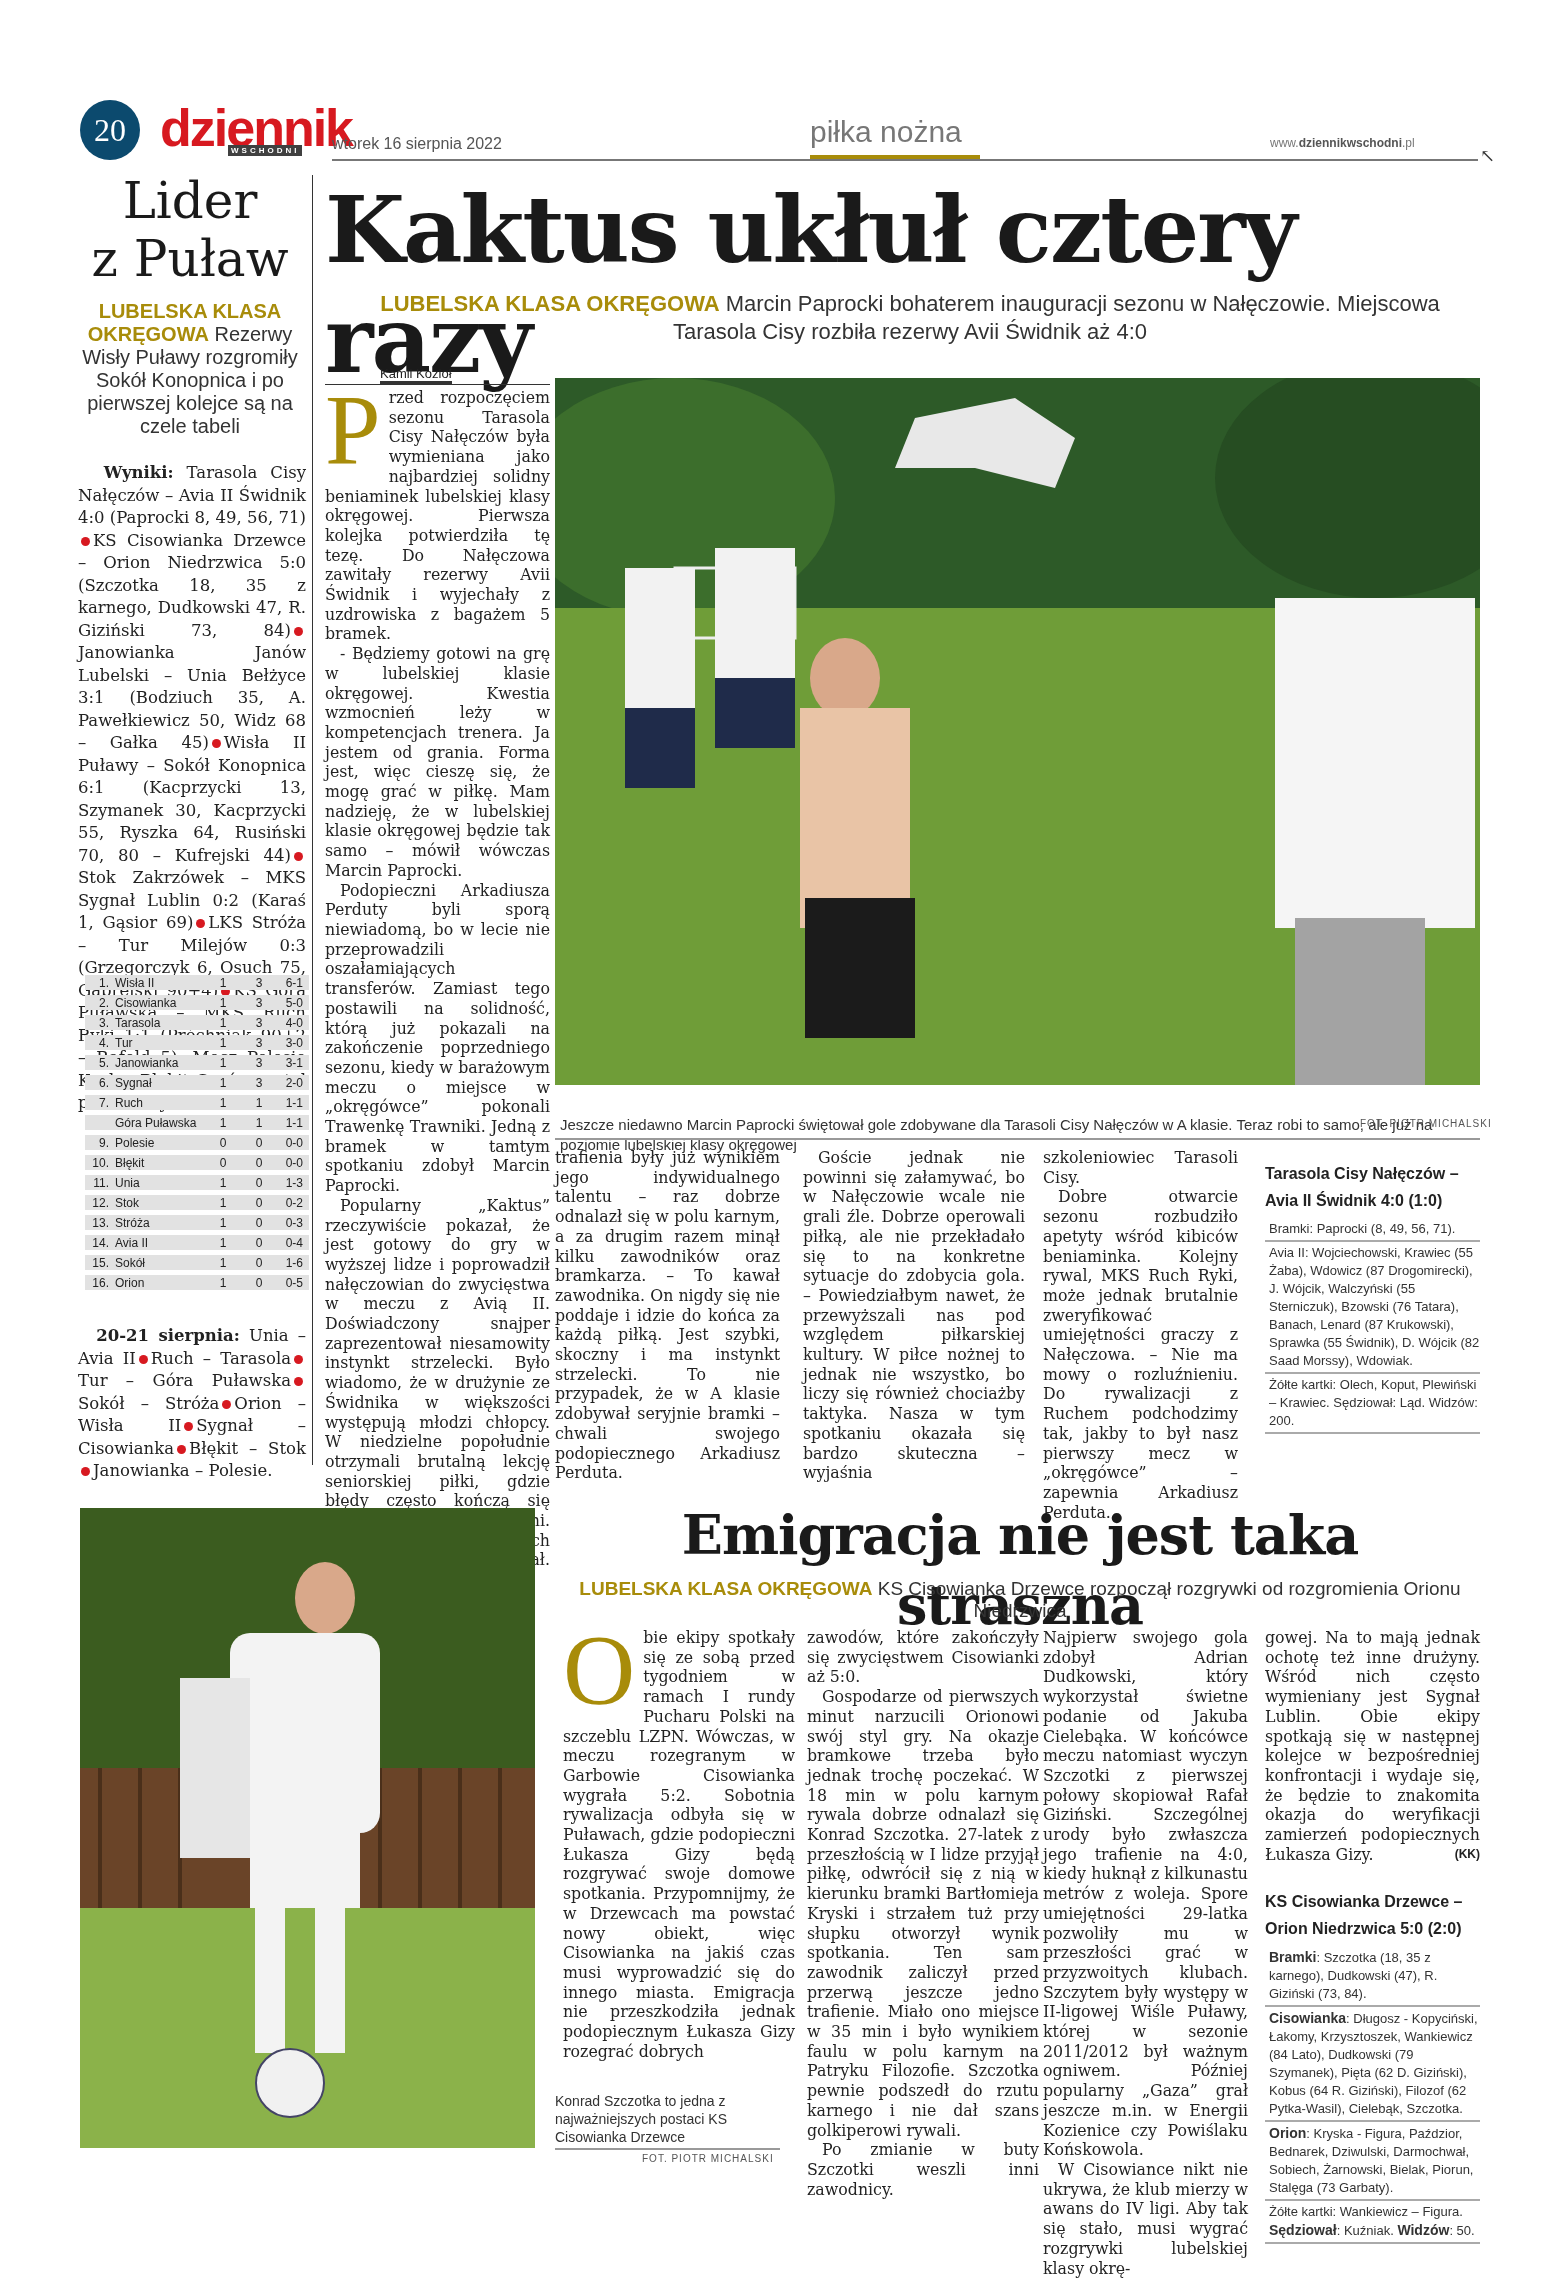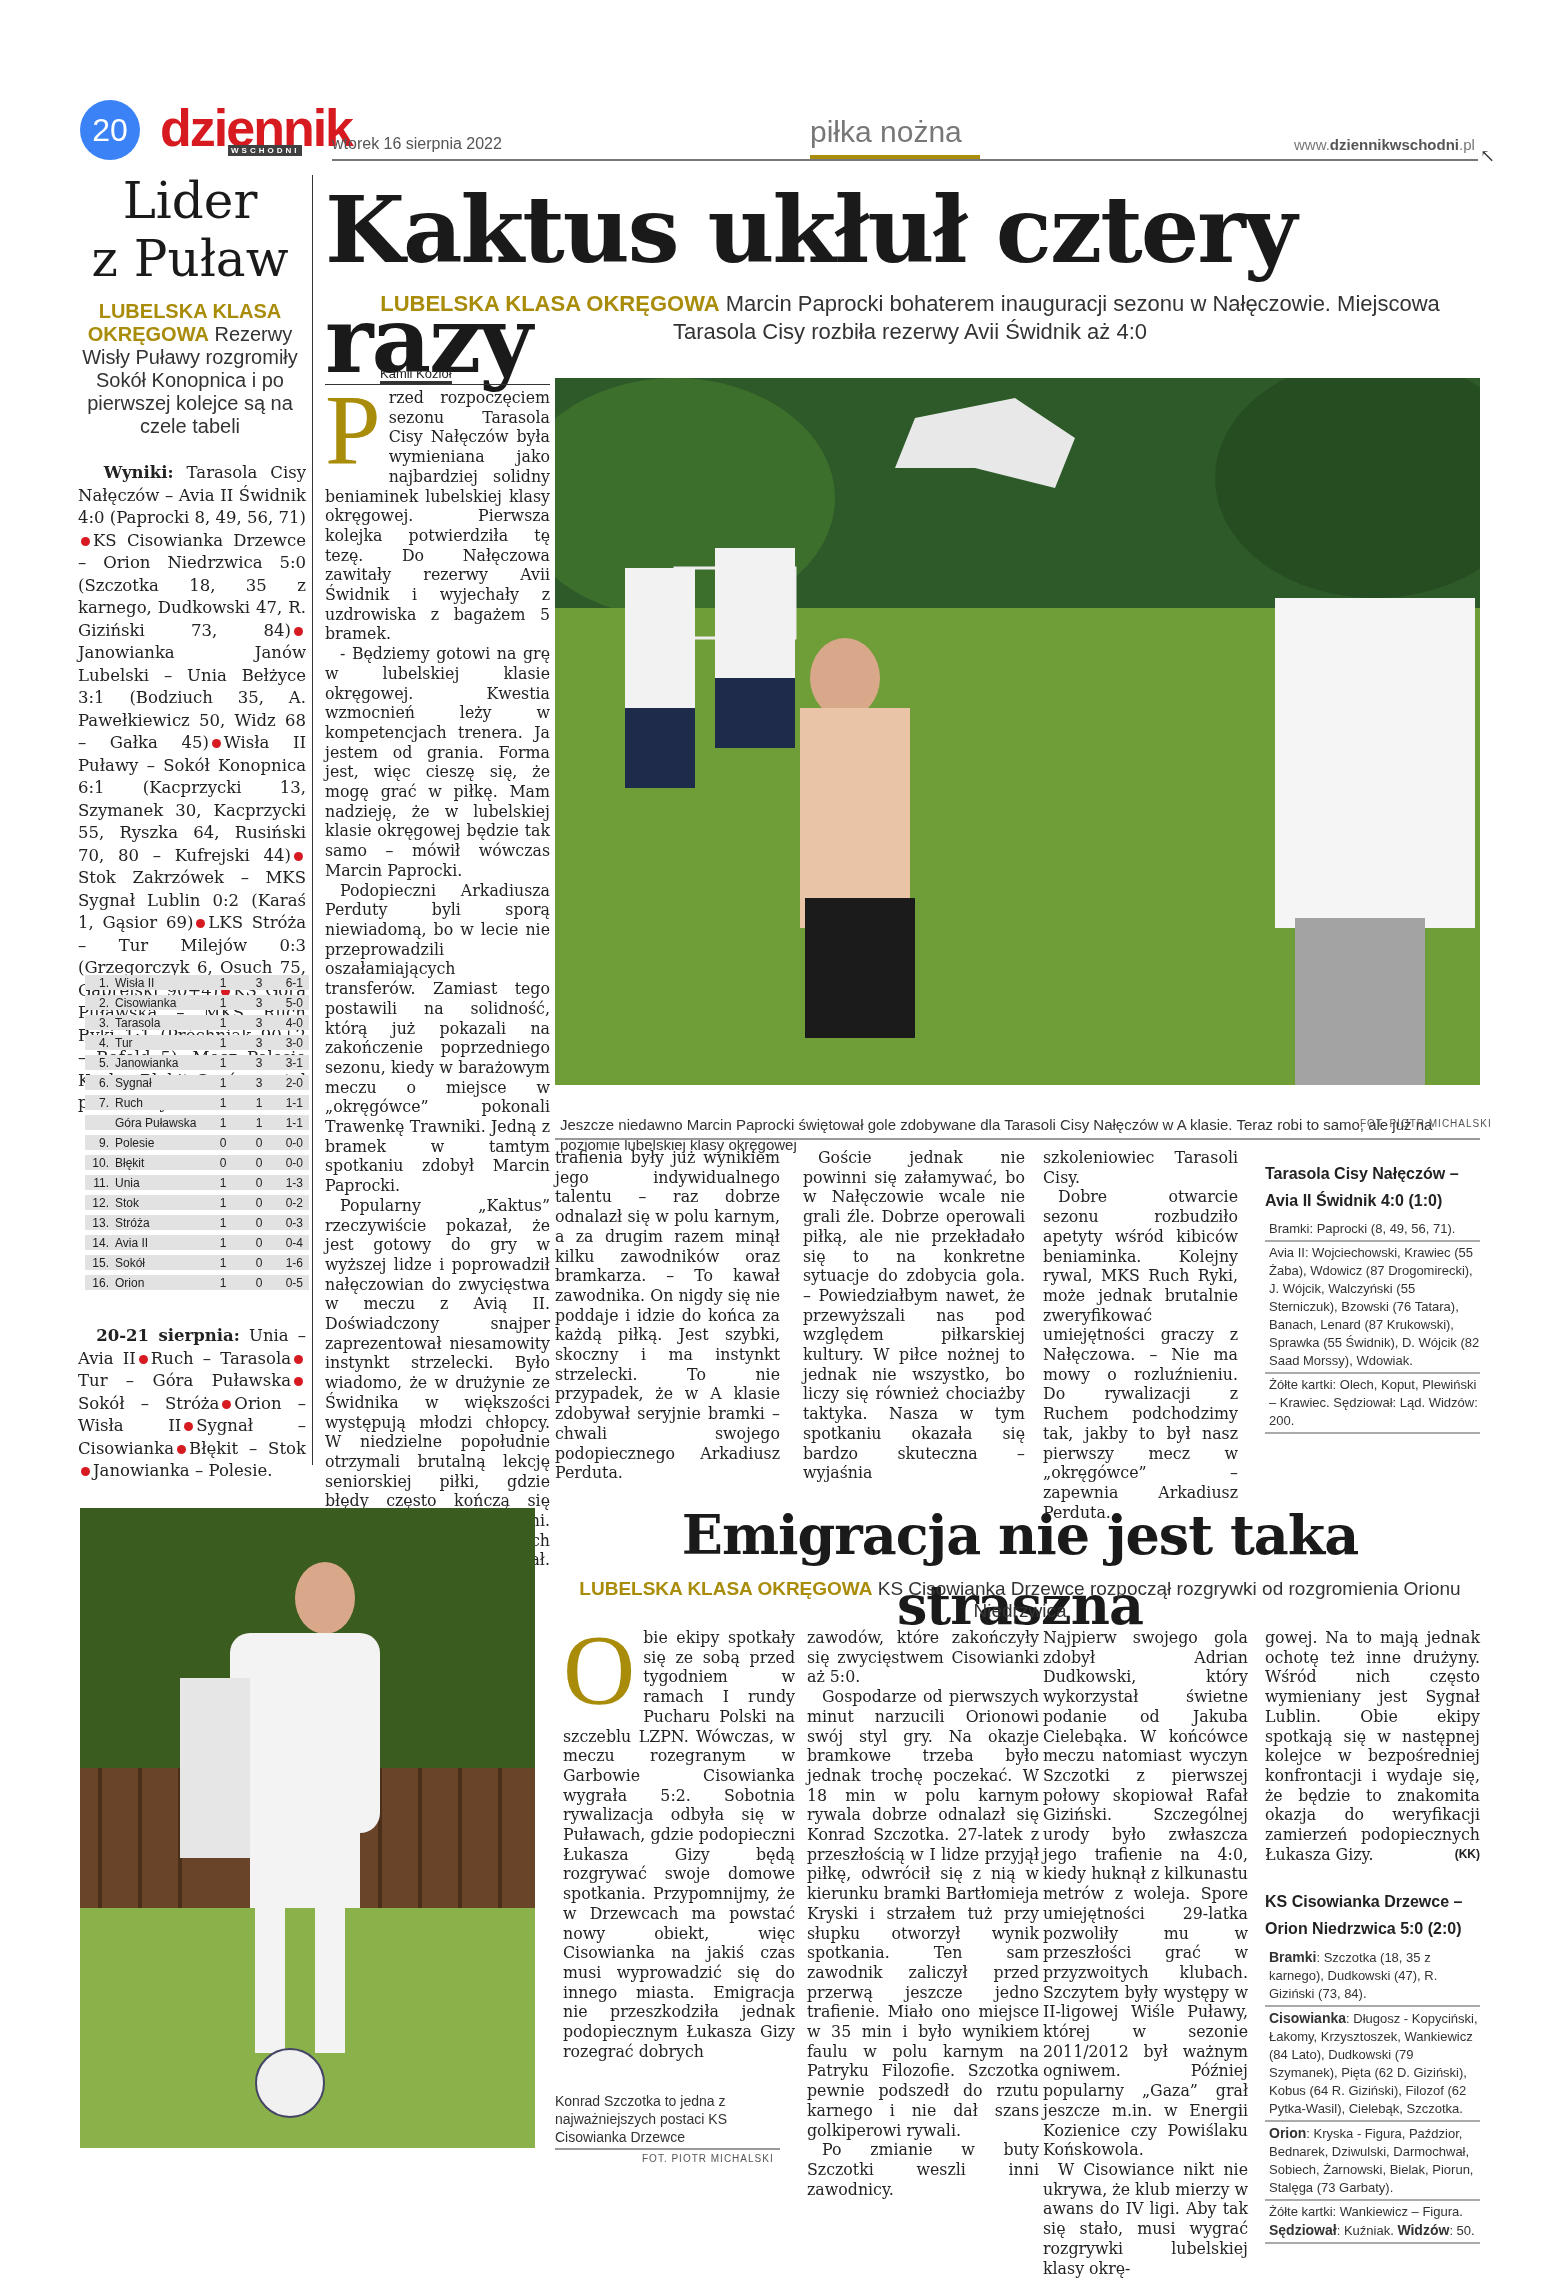--- a/index.html
+++ b/index.html
@@ -1,28 +1,28 @@
 <!DOCTYPE html>
 <html><head>
 <meta charset="utf-8">
 <style>
   * { box-sizing: border-box; margin: 0; padding: 0; }
   body { width: 1558px; height: 2281px; background: #fff; position: relative; overflow: hidden; font-family: "DejaVu Serif", serif; color: #222; }
   .abs { position: absolute; }
   .red-dot { display: inline-block; width: 9px; height: 9px; border-radius: 50%; background: #d71920; margin: 0 3px; vertical-align: middle; }
 
   
-  .page-num { left: 80px; top: 100px; width: 60px; height: 60px; border-radius: 50%; background: #3b82f6; color: #fff; font-family: Liberation Sans, sans-serif; font-size: 32px; display: flex; align-items: center; justify-content: center; }
+  .page-num { left: 80px; top: 100px; width: 60px; height: 60px; border-radius: 50%; background: #0c4a6e; color: #fff; font-family: Liberation Serif, serif; font-size: 32px; display: flex; align-items: center; justify-content: center; }
   .logo { left: 160px; top: 98px; font-family: "Liberation Sans", sans-serif; font-weight: bold; font-size: 52px; color: #d71920; letter-spacing: -2px; line-height: 60px; }
   .logo-sub { left: 228px; top: 145px; background: #404040; color: #fff; font-family: "Liberation Sans", sans-serif; font-size: 8px; letter-spacing: 3px; padding: 1px 3px; font-weight: bold; }
   .date { left: 332px; top: 135px; font-family: "Liberation Sans", sans-serif; font-size: 16px; color: #555; }
   .header-line { left: 332px; top: 159px; width: 1146px; height: 2px; background: #777; }
   .section { left: 810px; top: 115px; font-family: "Liberation Sans", sans-serif; font-size: 30px; color: #777; }
   .section-bar { left: 810px; top: 155px; width: 170px; height: 4px; background: #a88c0a; }
-  .site { left: 1270px; top: 136px; font-family: "Liberation Sans", sans-serif; font-size: 15px; color: #777; margin-left: 24px; }
+  .site { left: 1270px; top: 136px; font-family: "Liberation Sans", sans-serif; font-size: 12px; color: #777; }
   .site b { color: #555; }
   .cursor { left: 1480px; top: 145px; font-size: 18px; color: #333; }
 
   
   .lider-title { left: 70px; top: 172px; width: 240px; text-align: center; font-family: "DejaVu Serif", serif; font-size: 50px; line-height: 58px; color: #1a1a1a; }
   .lider-lead { left: 75px; top: 300px; width: 230px; text-align: center; font-family: "Liberation Sans", sans-serif; font-size: 20px; line-height: 23px; color: #333; }
   .lider-lead b { color: #a88c0a; }
   .vrule { left: 312px; top: 175px; width: 1px; height: 1290px; background: #333; }
   .results { left: 78px; top: 462px; width: 228px; font-size: 16.5px; line-height: 22.5px; text-align: justify; font-family: "DejaVu Serif", serif; color: #222; }
   .results b { font-weight: bold; }

